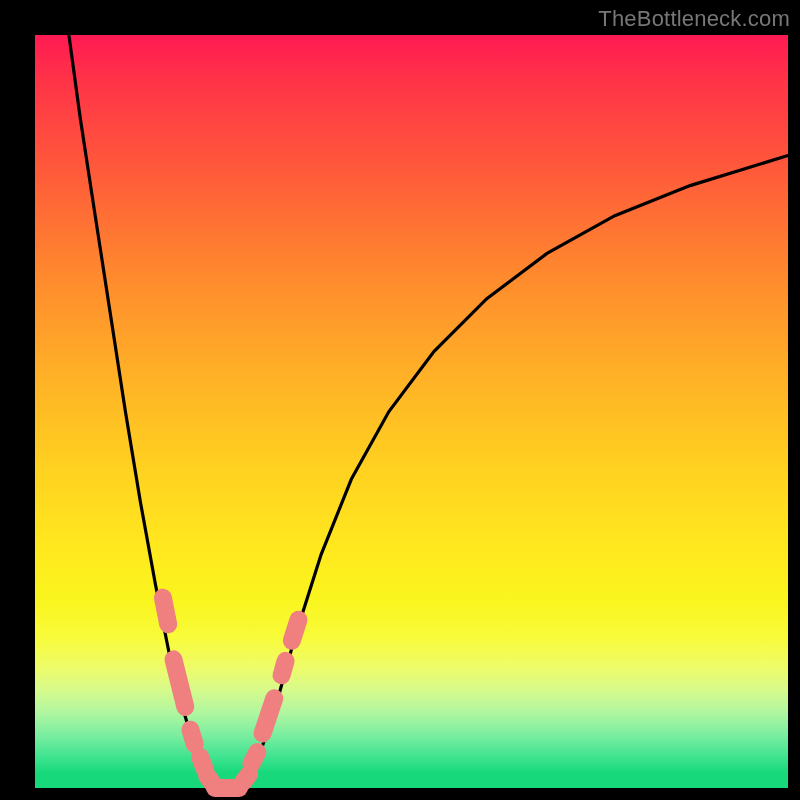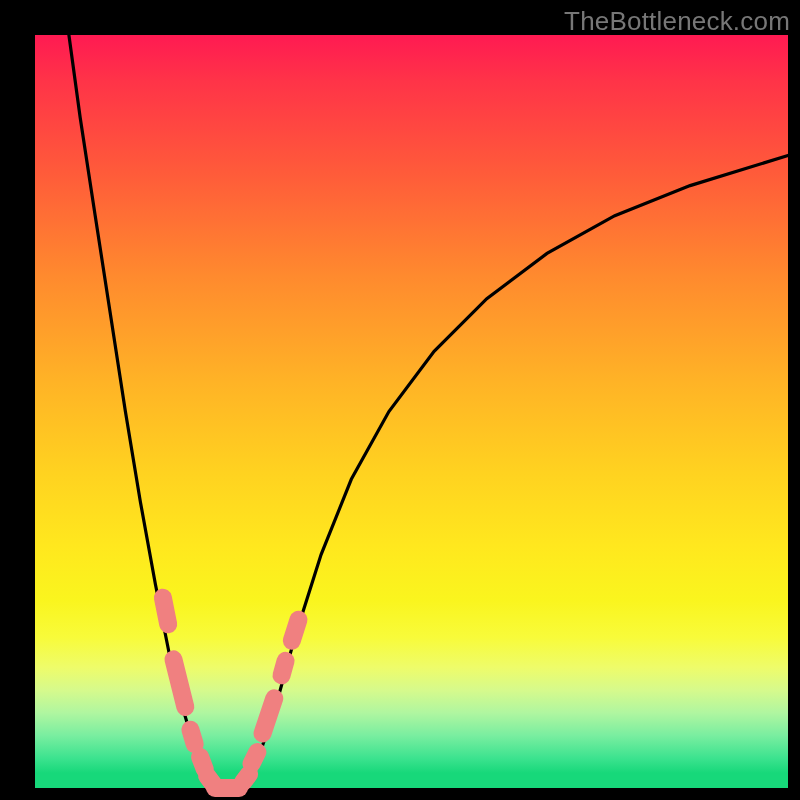--- a/index.html
+++ b/index.html
@@ -43,21 +43,21 @@
       #3de38f 96%,
       #17d87a 98%,
       #17d87a 100%
     );
   }
   .watermark {
     position: absolute;
     top: 6px;
     right: 10px;
     color: #777;
-    font-size: 26px;
+    font-size: 22px;
     font-weight: 500;
     letter-spacing: 0.2px;
     user-select: none;
   }
   svg.curve {
     position: absolute;
     left: 0;
     top: 0;
     width: 753px;
     height: 753px;

